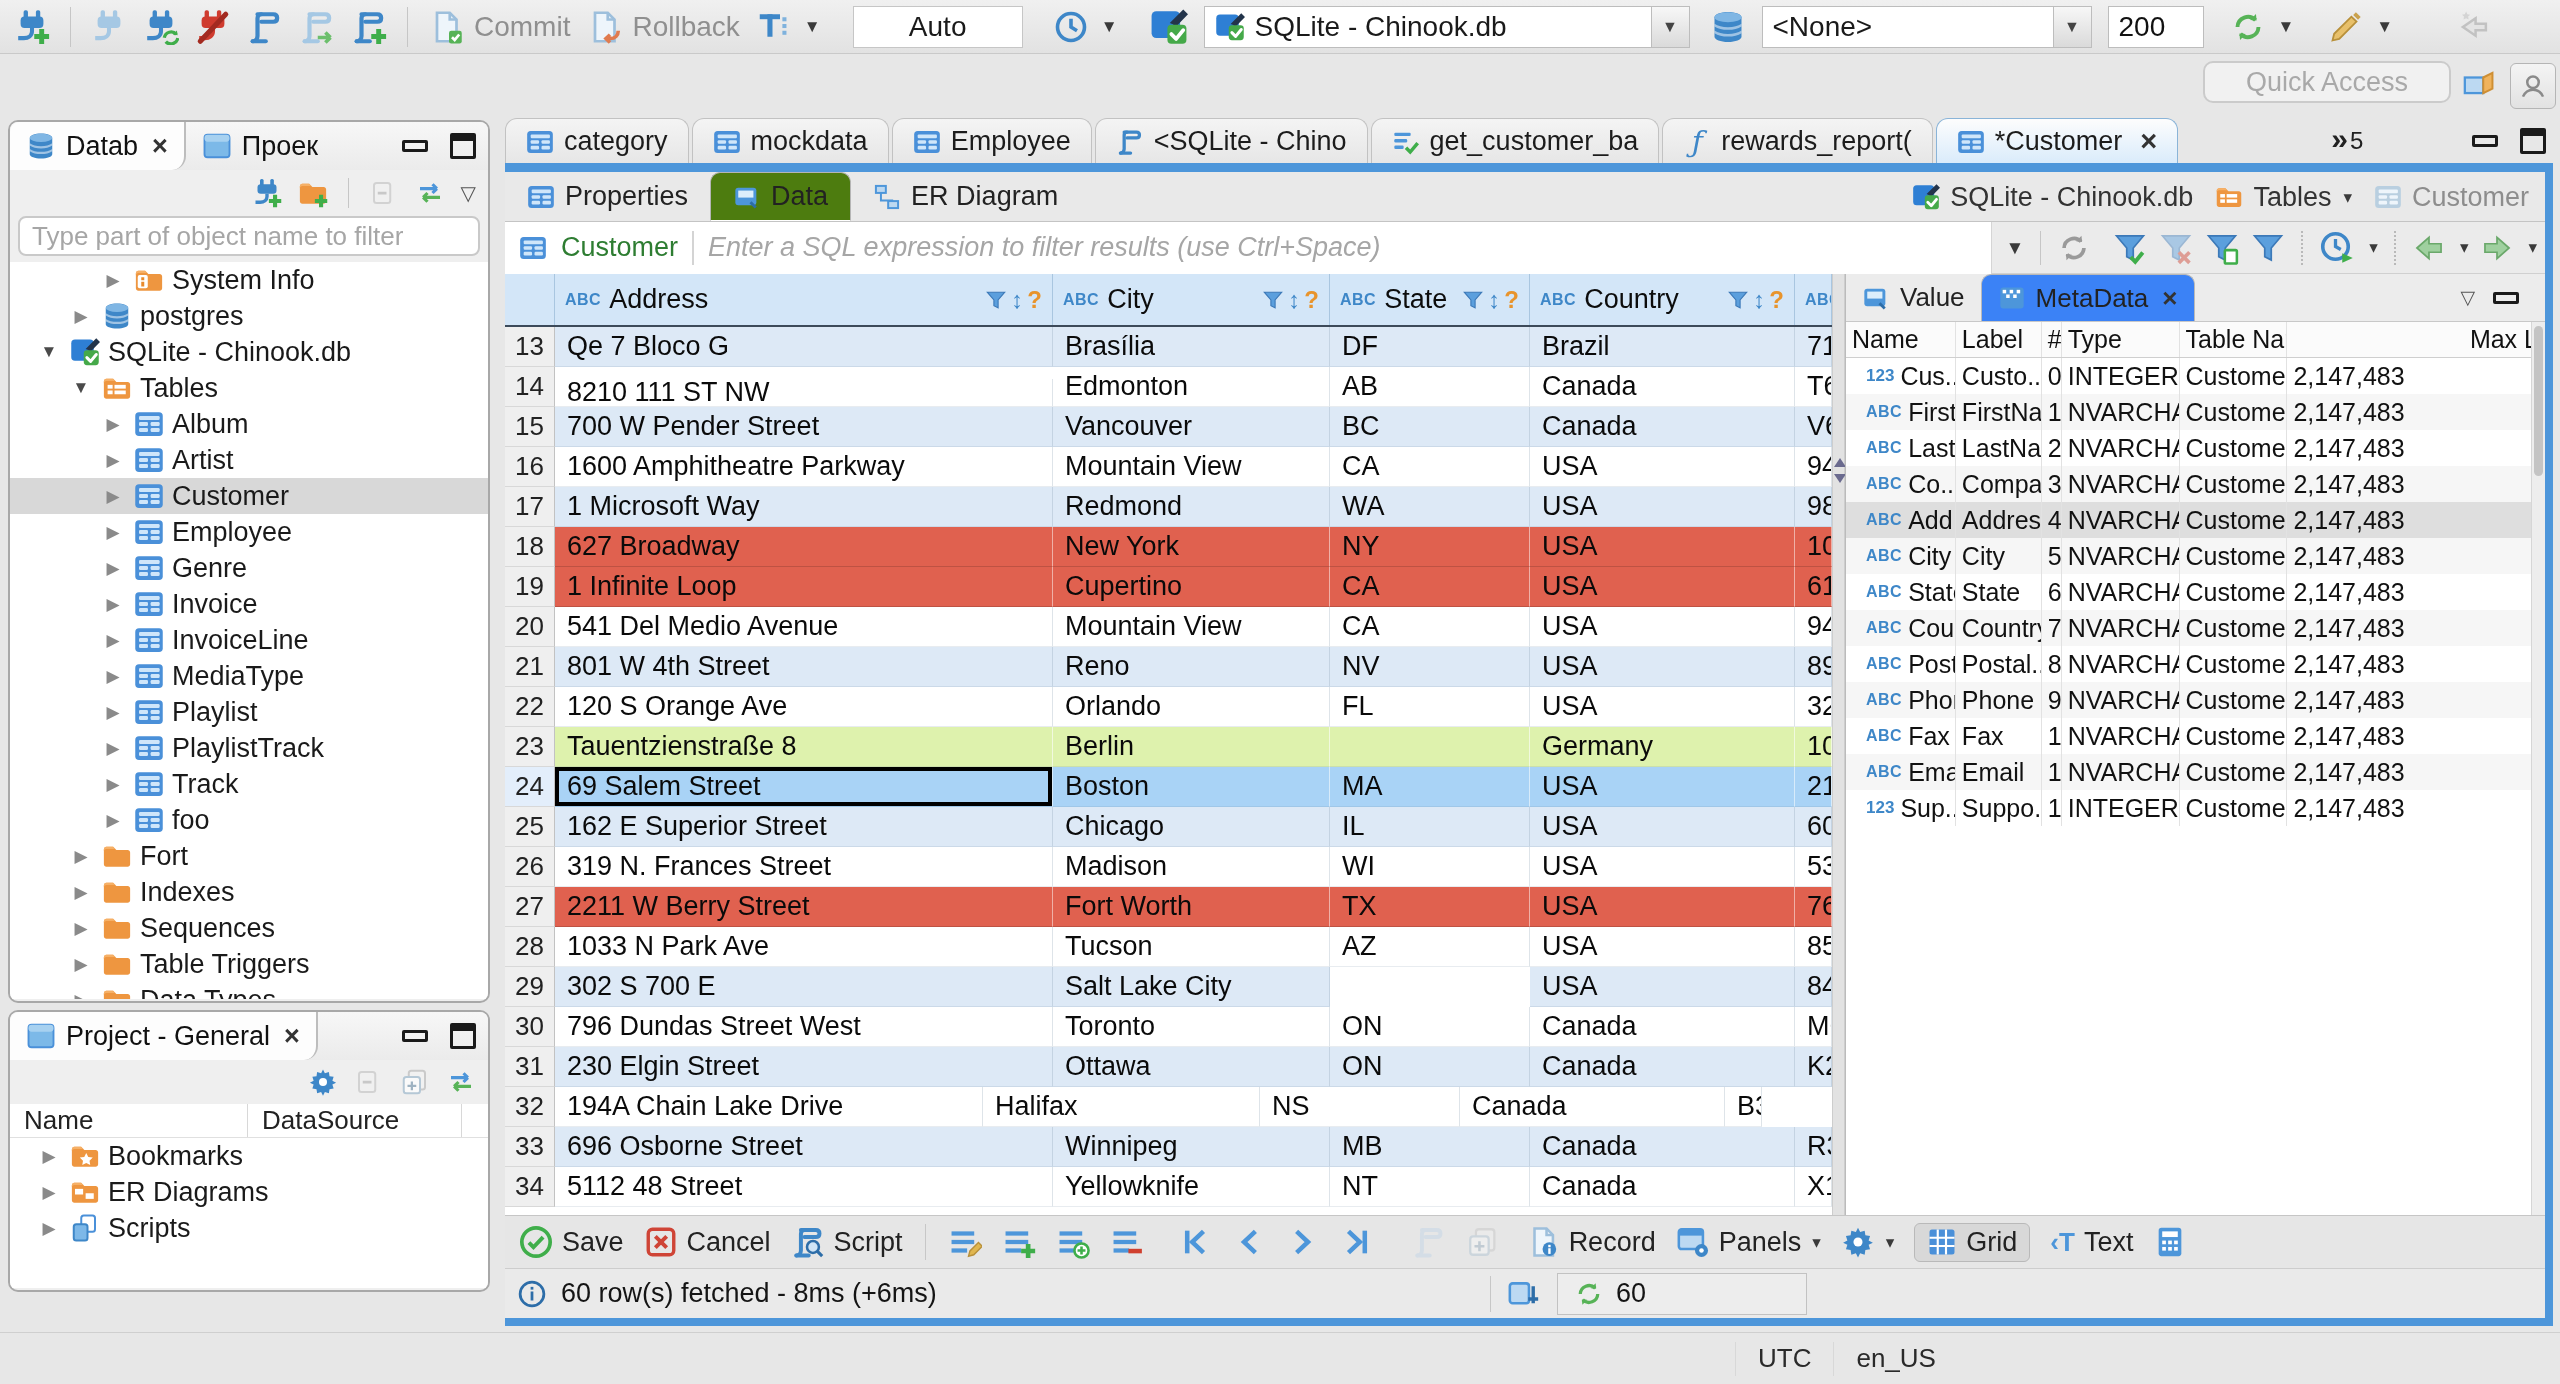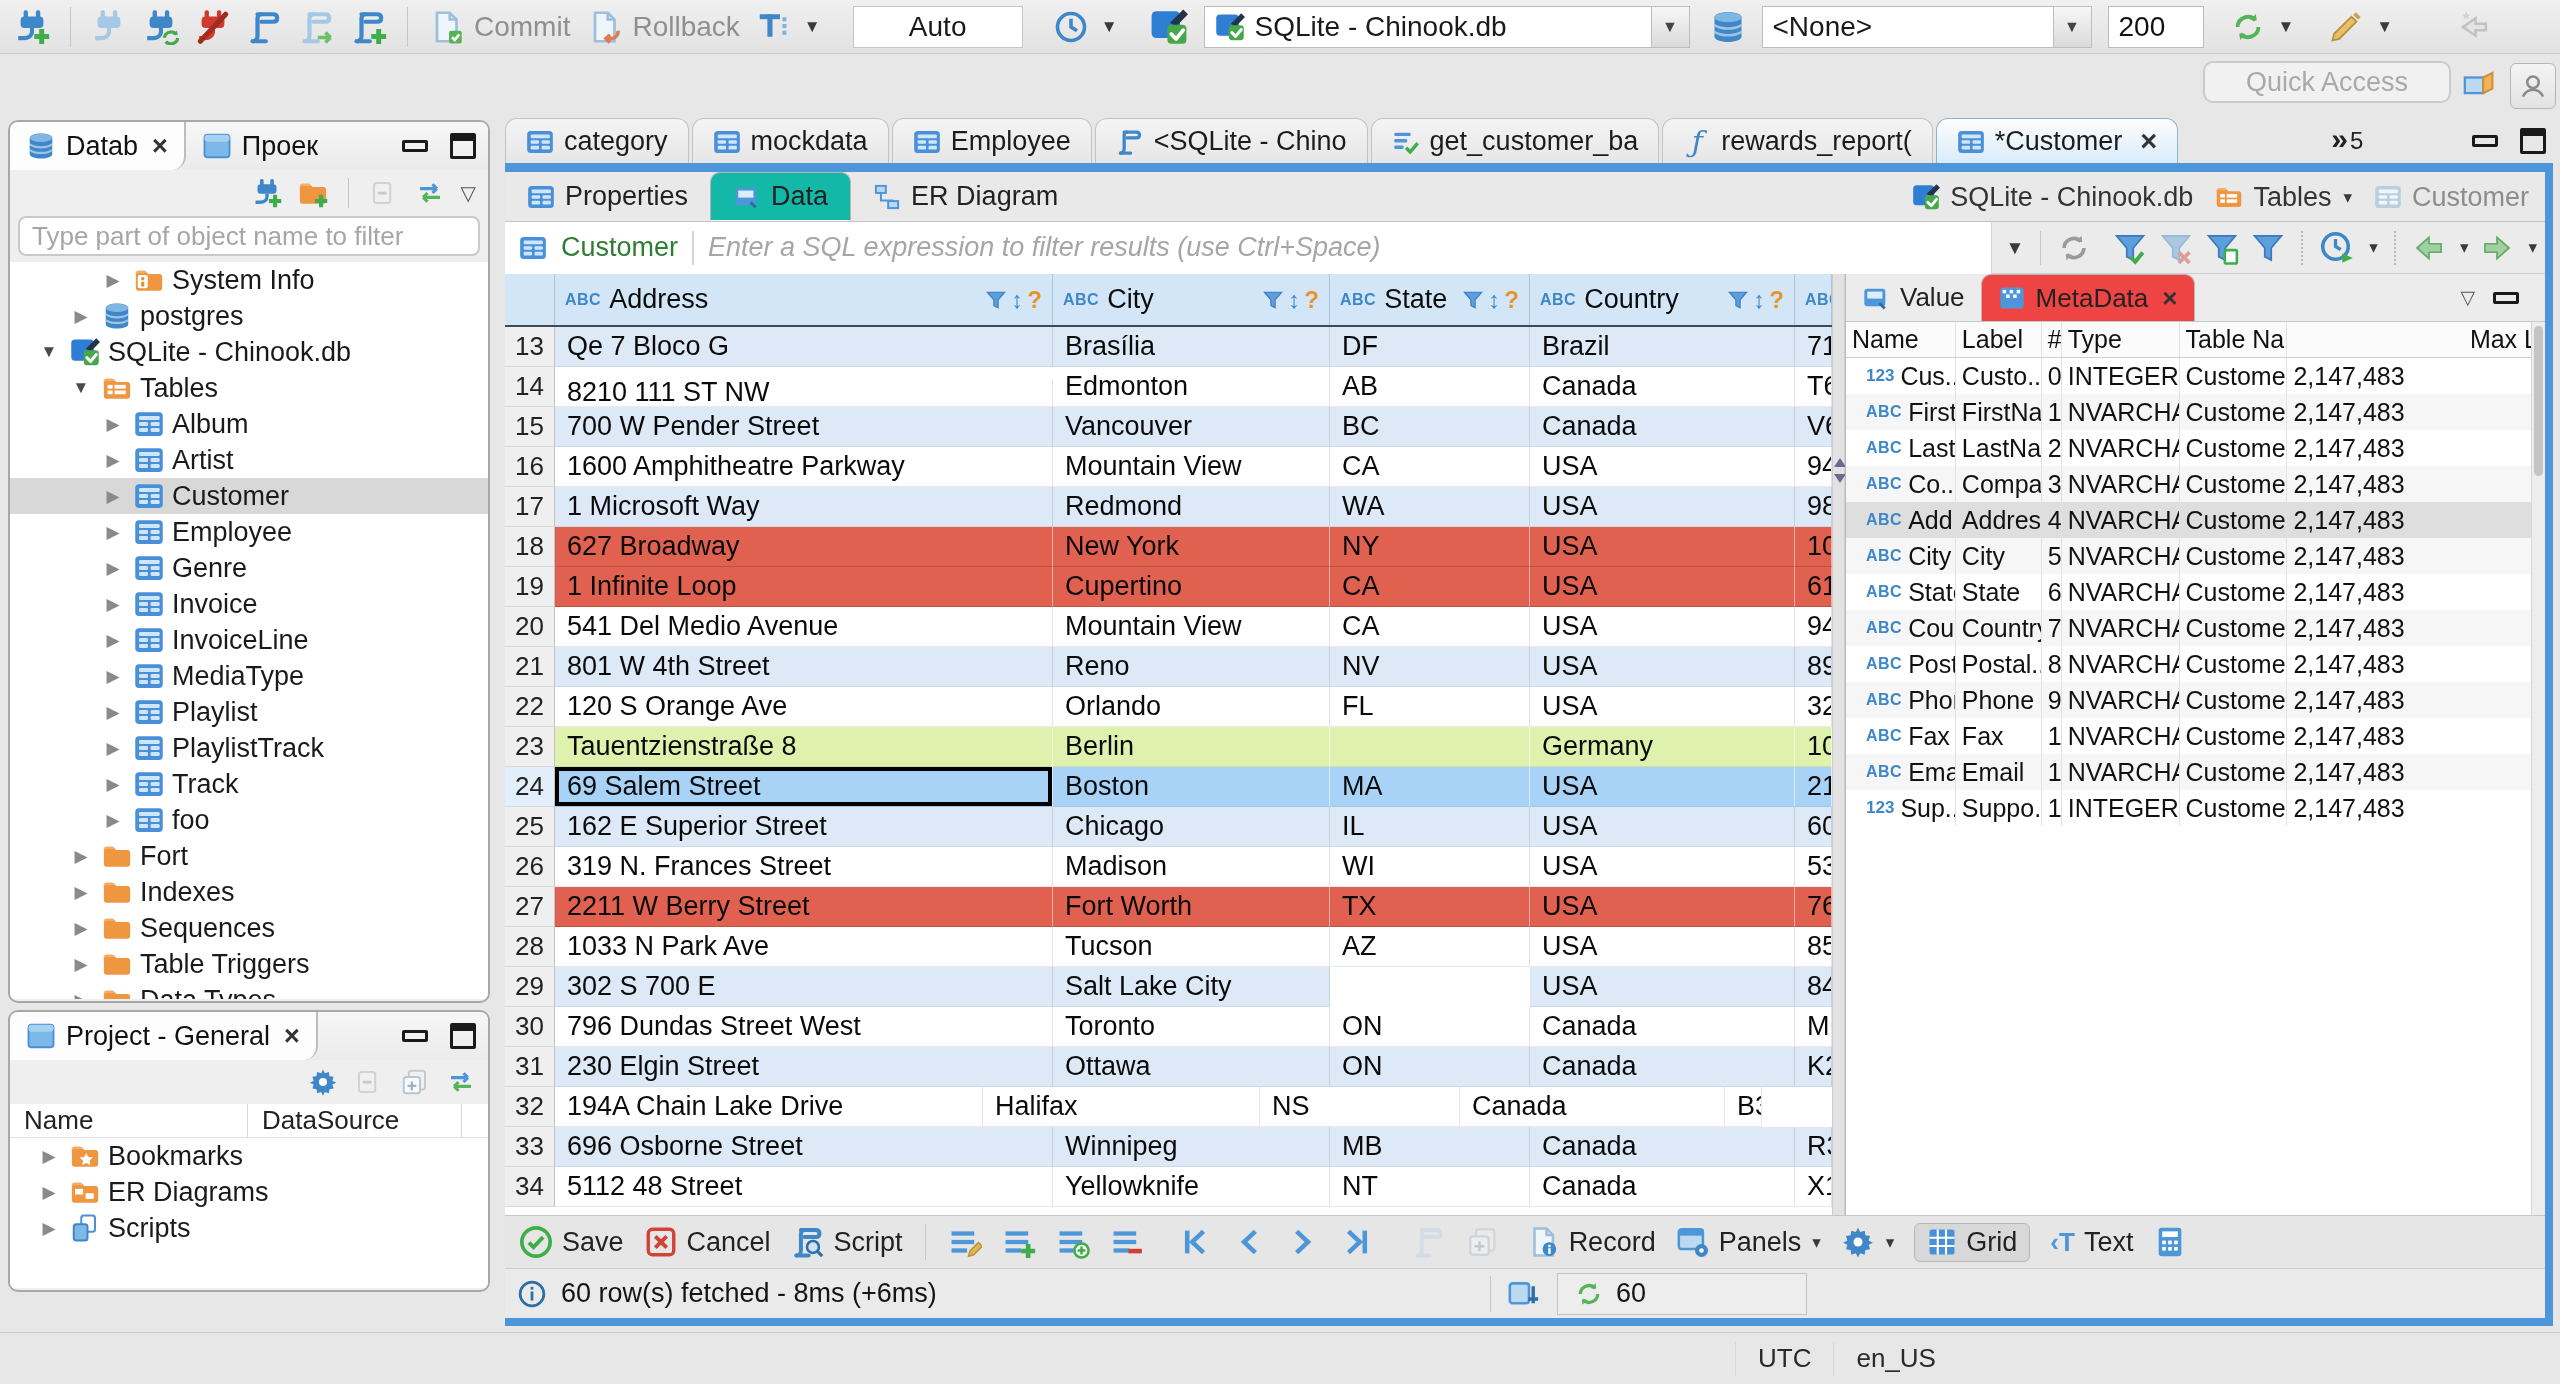--- a/index.html
+++ b/index.html
@@ -70,21 +70,21 @@
   .trow .arr{width:26px;text-align:center;font-size:17px;color:#8a8a8a;flex:none}
   .trow .arr.exp{color:#4a4a4a}
   .trow.sel{background:#d8d8d8}
   .pcols{height:34px;display:flex;align-items:center;background:#fff;border-bottom:1px solid #e0e0e0;font-size:26px;color:#222}
   .pcol{height:100%;display:flex;align-items:center;border-right:1px solid #d8d8d8;padding-left:14px}
   .pitems{background:#fff;height:calc(100% - 128px)}
 
   
   .rtabs{position:absolute;left:505px;top:172px;width:2040px;height:50px;background:#e9e9e9;border-bottom:1px solid #c4c4c4;display:flex;align-items:flex-end}
   .rtab{height:49px;display:flex;align-items:center;gap:10px;padding:0 22px;font-size:27px;color:#222}
-  .rtab.active{background:#14b8a6;border:1px solid #b5b5b5;border-bottom-color:#fff;border-radius:10px 10px 0 0}
+  .rtab.active{background:#4d7c0f;border:1px solid #b5b5b5;border-bottom-color:#fff;border-radius:10px 10px 0 0}
   .crumbs{position:absolute;right:16px;top:0;height:50px;display:flex;align-items:center;gap:10px;font-size:27px;color:#333}
   .crumbs .gray{color:#8d8d8d}
   .fbar{position:absolute;left:505px;top:222px;width:2040px;height:52px;display:flex;align-items:center;background:#ebebeb;border-bottom:1px solid #d0d0d0;padding-right:8px;gap:12px}
   .ffield{flex:1;height:52px;background:#fff;border-right:1px solid #d5d5d5;display:flex;align-items:center;gap:14px;padding:0 14px}
   .fentity{color:#2e7d32;font-size:27px}
   .fsep{width:2px;height:34px;background:#d4d4d4}
   .ffield input{flex:1;border:none;outline:none;font-size:27px;font-style:italic;color:#333;background:transparent;font-family:inherit;min-width:0}
   .vdots{height:34px;border-left:2px dotted #b9b9b9;margin:0 4px}
 
   
@@ -114,21 +114,21 @@
   
   .sash{position:absolute;left:1832px;top:274px;width:13px;height:941px;background:#e2e2e2;border-left:1px solid #cdcdcd;border-right:1px solid #cdcdcd}
   .sash .h{position:absolute;left:1px;width:0;height:0;border:6px solid transparent}
   .sash .h.up{top:178px;border-bottom:9px solid #6a6a8e}
   .sash .h.dn{top:200px;border-top:9px solid #6a6a8e}
 
   
   #meta{position:absolute;left:1845px;top:274px;width:700px;height:941px;background:#fff;border-left:1px solid #bbb;overflow:hidden}
   .mtabs{height:48px;background:#ececec;border-bottom:1px solid #c8c8c8;display:flex;align-items:flex-end;position:relative}
   .mtab{height:47px;display:flex;align-items:center;gap:10px;padding:0 16px;font-size:26px;color:#222;white-space:nowrap}
-  .mtab.active{background:#ef4444;border:1px solid #b9b9b9;border-bottom:none;border-radius:10px 10px 0 0}
+  .mtab.active{background:#3b82f6;border:1px solid #b9b9b9;border-bottom:none;border-radius:10px 10px 0 0}
   .mtab .close{font-size:26px;font-weight:bold;color:#333;margin-left:4px}
   .mbtns{position:absolute;right:26px;top:12px;display:flex;gap:18px;align-items:center;color:#555}
   .mhead{height:36px;display:flex;background:#fbfbfb;border-bottom:1px solid #cfcfcf;font-size:25px;color:#111}
   .mc{display:flex;align-items:center;padding:0 6px;overflow:hidden;white-space:nowrap;border-right:1px solid #e2e2e2}
   .mrow{height:36px;display:flex;font-size:25px;color:#111}
   .mrow:nth-child(even){background:#f6f6f6}
   .mrow.sel{background:#dedede}
   .mname{gap:6px;padding-left:20px}
   .mscroll{position:absolute;right:0;top:48px;width:14px;height:893px;background:#ededed;border-left:1px solid #d6d6d6}
   .mthumb{position:absolute;left:2px;top:4px;width:9px;height:150px;background:#c4c4c4;border-radius:5px}

